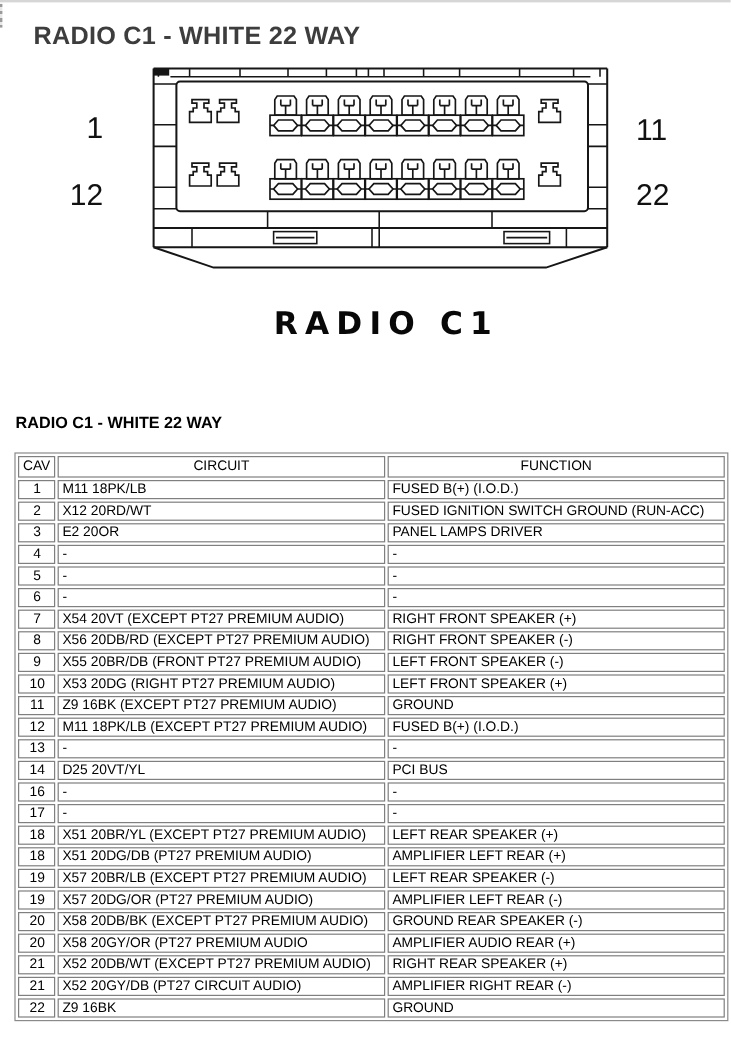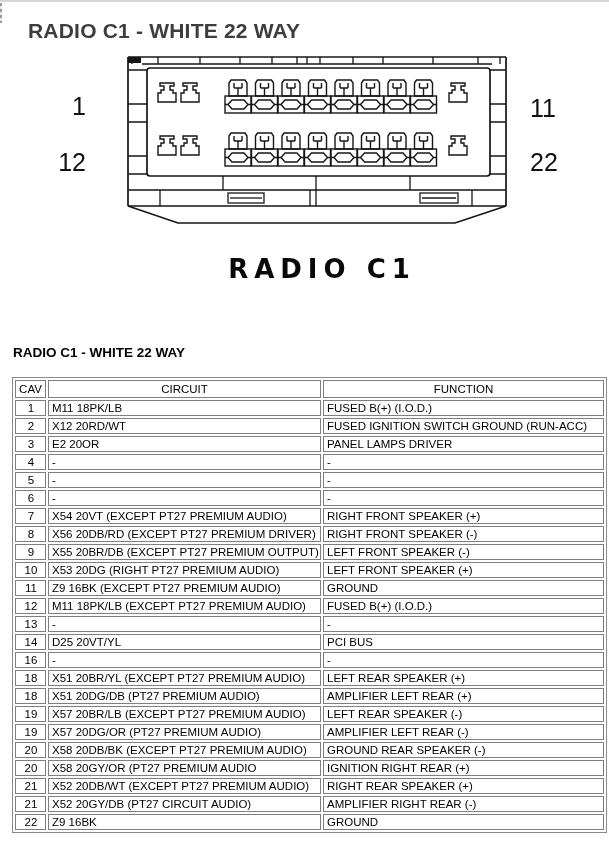--- a/index.html
+++ b/index.html
@@ -191,26 +191,26 @@
         <td>-</td>
         <td>-</td>
       </tr>
       <tr>
         <td class="cav">7</td>
         <td>X54 20VT (EXCEPT PT27 PREMIUM AUDIO)</td>
         <td>RIGHT FRONT SPEAKER (+)</td>
       </tr>
       <tr>
         <td class="cav">8</td>
-        <td>X56 20DB/RD (EXCEPT PT27 PREMIUM DRIVER)</td>
+        <td>X56 20DB/RD (EXCEPT PT27 PREMIUM AUDIO)</td>
         <td>RIGHT FRONT SPEAKER (-)</td>
       </tr>
       <tr>
         <td class="cav">9</td>
-        <td>X55 20BR/DB (EXCEPT PT27 PREMIUM OUTPUT)</td>
+        <td>X55 20BR/DB (FRONT PT27 PREMIUM AUDIO)</td>
         <td>LEFT FRONT SPEAKER (-)</td>
       </tr>
       <tr>
         <td class="cav">10</td>
         <td>X53 20DG (RIGHT PT27 PREMIUM AUDIO)</td>
         <td>LEFT FRONT SPEAKER (+)</td>
       </tr>
       <tr>
         <td class="cav">11</td>
         <td>Z9 16BK (EXCEPT PT27 PREMIUM AUDIO)</td>
@@ -230,20 +230,25 @@
         <td class="cav">14</td>
         <td>D25 20VT/YL</td>
         <td>PCI BUS</td>
       </tr>
       <tr>
         <td class="cav">16</td>
         <td>-</td>
         <td>-</td>
       </tr>
       <tr>
+        <td class="cav">17</td>
+        <td>-</td>
+        <td>-</td>
+      </tr>
+      <tr>
         <td class="cav">18</td>
         <td>X51 20BR/YL (EXCEPT PT27 PREMIUM AUDIO)</td>
         <td>LEFT REAR SPEAKER (+)</td>
       </tr>
       <tr>
         <td class="cav">18</td>
         <td>X51 20DG/DB (PT27 PREMIUM AUDIO)</td>
         <td>AMPLIFIER LEFT REAR (+)</td>
       </tr>
       <tr>
@@ -257,21 +262,21 @@
         <td>AMPLIFIER LEFT REAR (-)</td>
       </tr>
       <tr>
         <td class="cav">20</td>
         <td>X58 20DB/BK (EXCEPT PT27 PREMIUM AUDIO)</td>
         <td>GROUND REAR SPEAKER (-)</td>
       </tr>
       <tr>
         <td class="cav">20</td>
         <td>X58 20GY/OR (PT27 PREMIUM AUDIO</td>
-        <td>IGNITION RIGHT REAR (+)</td>
+        <td>AMPLIFIER AUDIO REAR (+)</td>
       </tr>
       <tr>
         <td class="cav">21</td>
         <td>X52 20DB/WT (EXCEPT PT27 PREMIUM AUDIO)</td>
         <td>RIGHT REAR SPEAKER (+)</td>
       </tr>
       <tr>
         <td class="cav">21</td>
         <td>X52 20GY/DB (PT27 CIRCUIT AUDIO)</td>
         <td>AMPLIFIER RIGHT REAR (-)</td>

